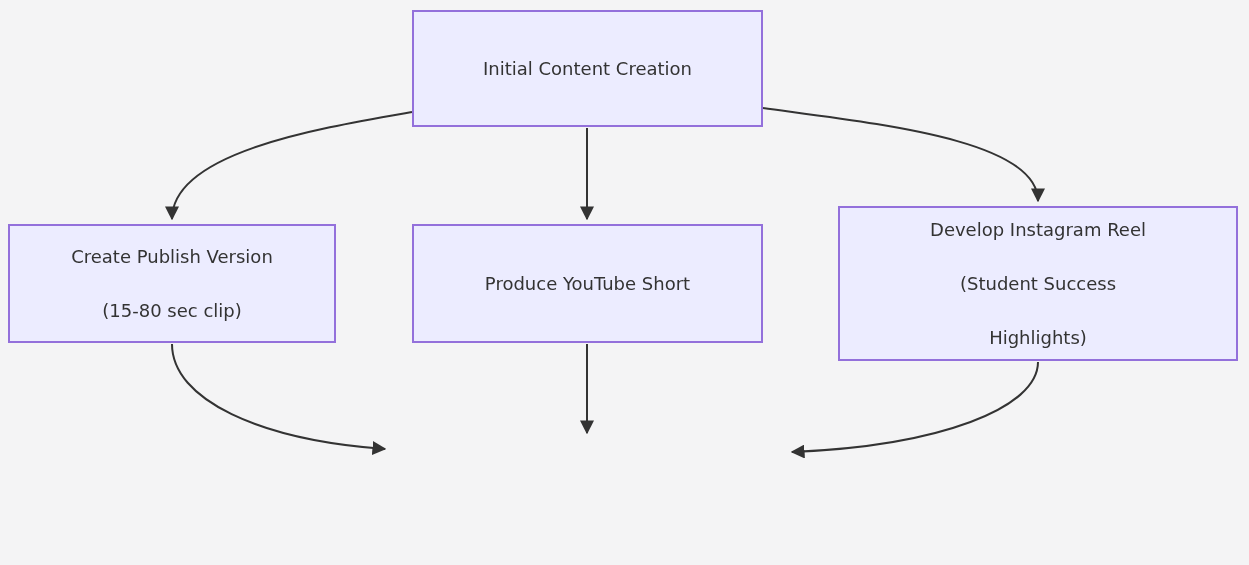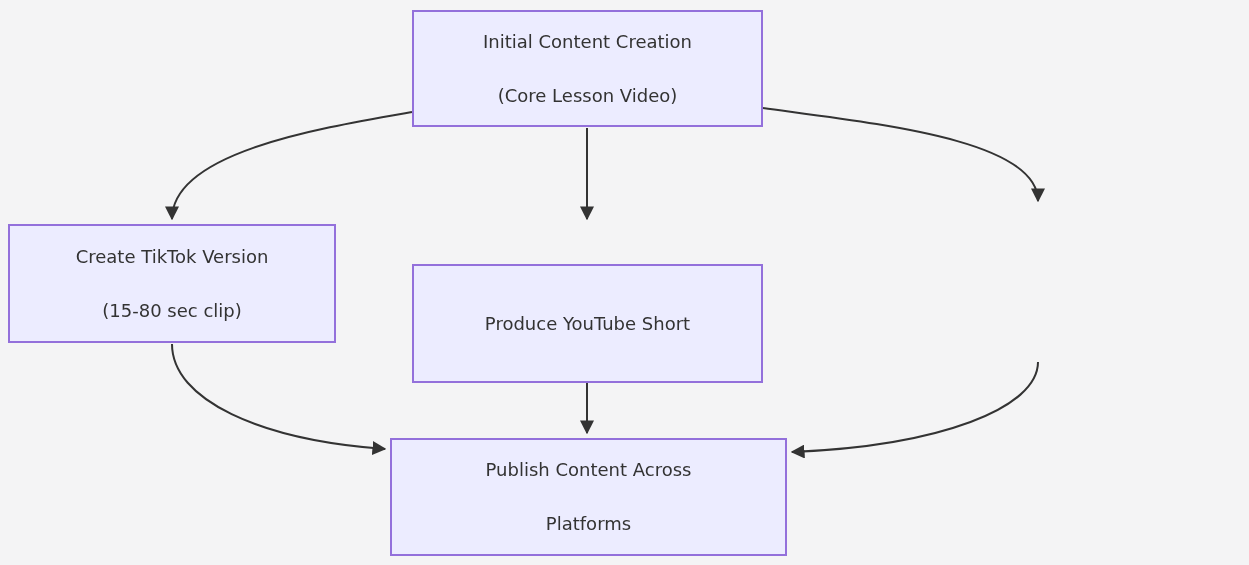--- a/index.html
+++ b/index.html
@@ -41,21 +41,21 @@
     flex-direction: column;
     align-items: center;
     justify-content: center;
     text-align: center;
     font-size: 18px;
     line-height: 36px;
     gap: 18px;
   }
   .node-initial   { left: 412px; top: 10px;  width: 351px; height: 117px; }
   .node-tiktok    { left: 8px;   top: 224px; width: 328px; height: 119px; }
-  .node-youtube   { left: 412px; top: 224px; width: 351px; height: 119px; margin-top: 40px; }
+  .node-youtube   { left: 412px; top: 224px; width: 351px; height: 119px; }
   .node-instagram { left: 838px; top: 206px; width: 400px; height: 155px; }
   .node-publish   { left: 390px; top: 438px; width: 397px; height: 118px; }
 </style>
 </head>
 <body>
 
 <div class="canvas">
 
   <svg class="edges" viewBox="0 0 1249 565" xmlns="http://www.w3.org/2000/svg">
     <defs>
@@ -66,31 +66,31 @@
     <path class="edge" d="M 412,112 C 320,128 172,152 172,219" marker-end="url(#arrow)"></path>
     <path class="edge" d="M 587,128 L 587,219" marker-end="url(#arrow)"></path>
     <path class="edge" d="M 763,108 C 880,124 1038,140 1038,201" marker-end="url(#arrow)"></path>
     <path class="edge" d="M 172,344 C 172,400 260,440 385,449" marker-end="url(#arrow)"></path>
     <path class="edge" d="M 587,344 L 587,433" marker-end="url(#arrow)"></path>
     <path class="edge" d="M 1038,362 C 1038,408 940,446 792,452" marker-end="url(#arrow)"></path>
   </svg>
 
   <div class="node node-initial">
     <span>Initial Content Creation</span>
-    <span>(Core Lesson Video)</span>
   </div>
 
   <div class="node node-tiktok">
-    <span>Create TikTok Version</span>
+    <span>Create Publish Version</span>
     <span>(15-80 sec clip)</span>
   </div>
 
   <div class="node node-youtube">
     <span>Produce YouTube Short</span>
   </div>
 
+  <div class="node node-instagram">
+    <span>Develop Instagram Reel</span>
+    <span>(Student Success</span>
+    <span>Highlights)</span>
+  </div>
 
-  <div class="node node-publish">
-    <span>Publish Content Across</span>
-    <span>Platforms</span>
-  </div>
 
 </div>
 
 </body></html>

